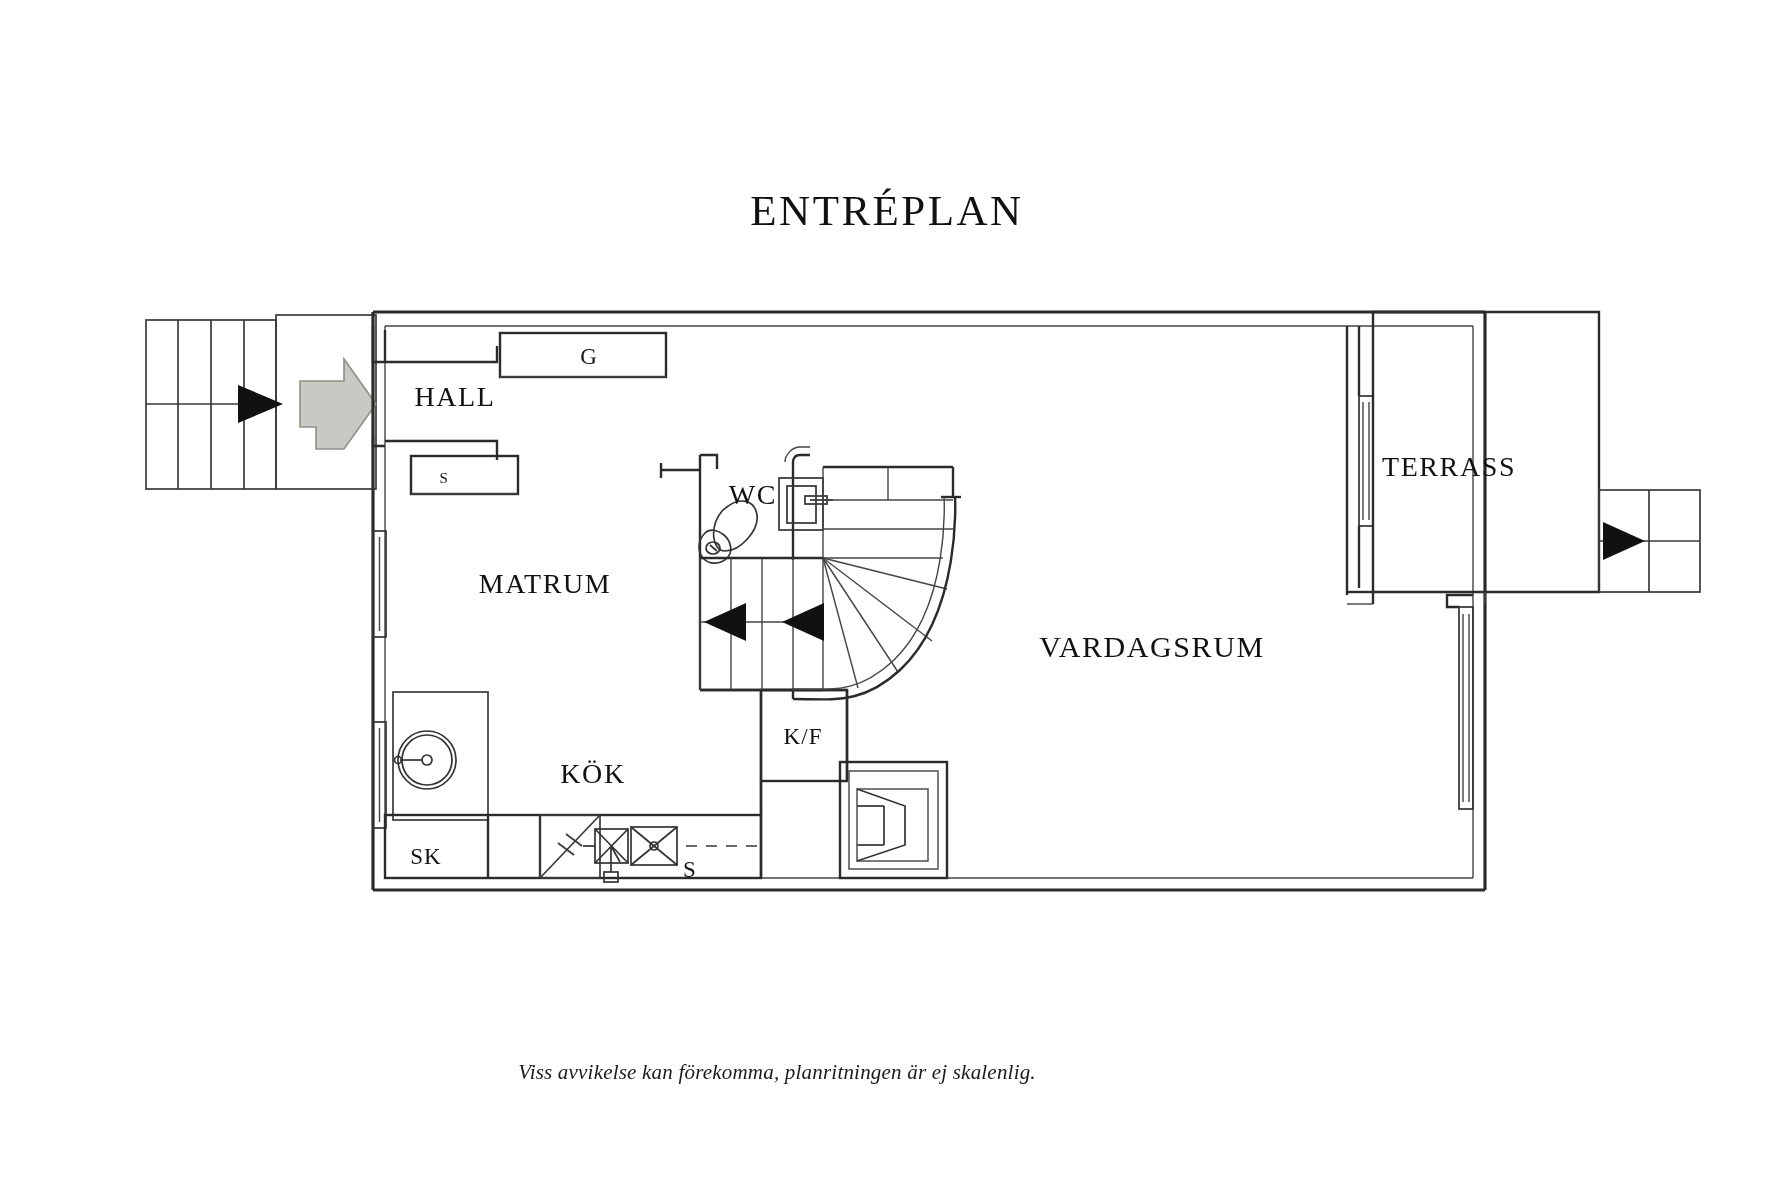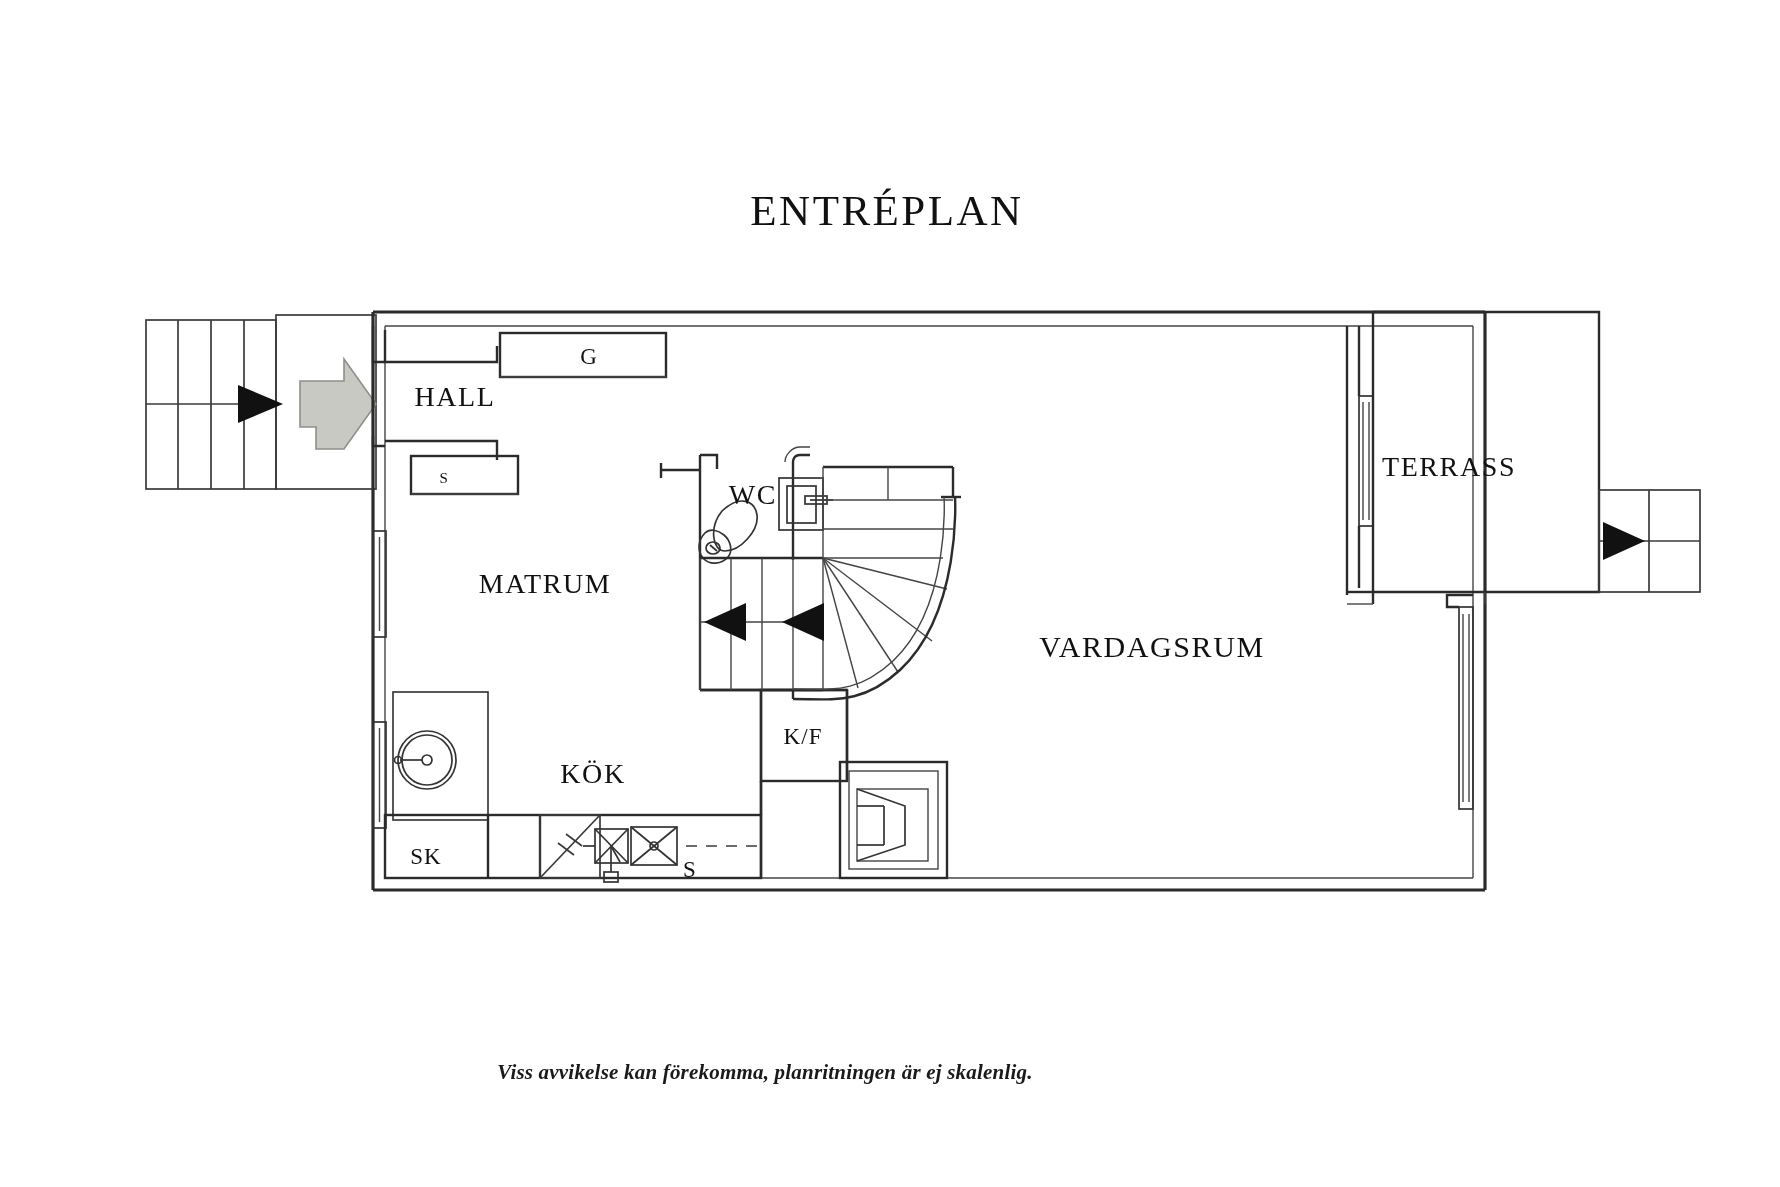--- a/index.html
+++ b/index.html
@@ -30,28 +30,27 @@
     letter-spacing: 2.5px;
     font-weight: 400;
     color: #111111;
   }
   
   .plan-title > span { position: relative; left: -3px; }
 
   .plan-caption {
     position: absolute;
     top: 1060px;
-    left: 0;
+    left: 12px;
     width: 1740px;
     text-align: center;
     font-size: 21px;
     font-style: italic;
     color: #1a1a1a;
     letter-spacing: 0.2px;
-    font-weight: bold;
   }
   .plan-caption > span { position: relative; left: -105px; }
 
   svg#floorplan {
     position: absolute;
     top: 0;
     left: 0;
   }
   
   .wall-outer   { fill: none; stroke: #2b2b2b; stroke-width: 3.2; }

